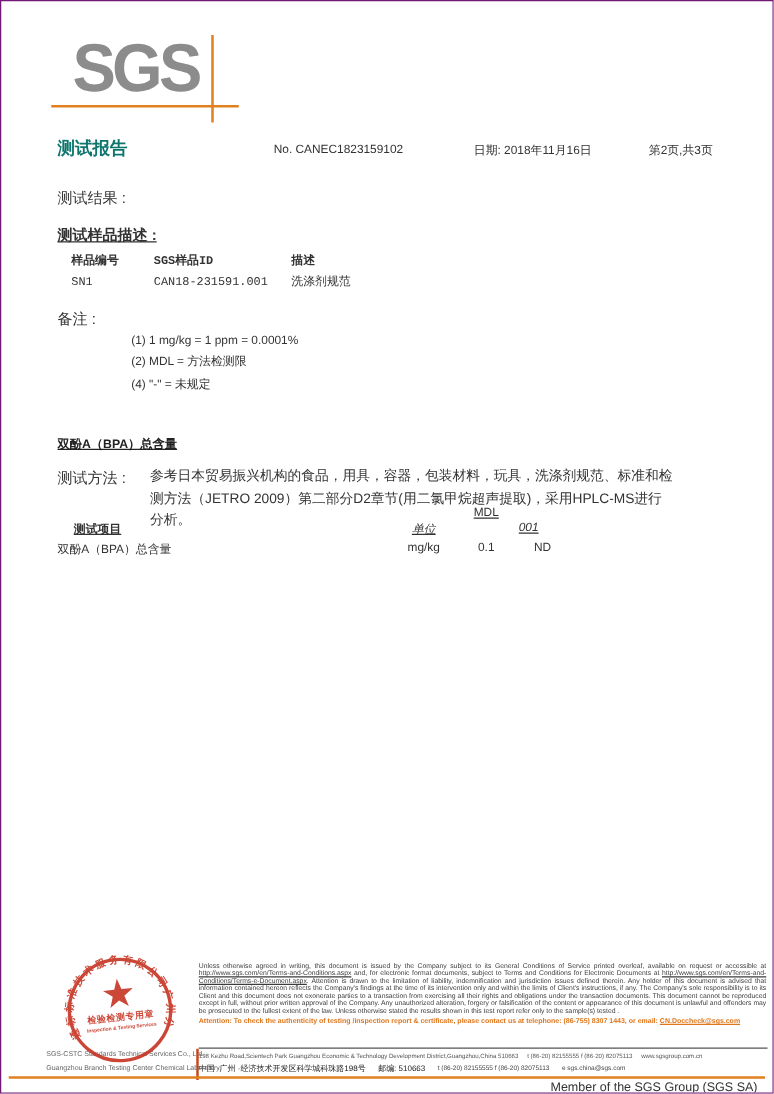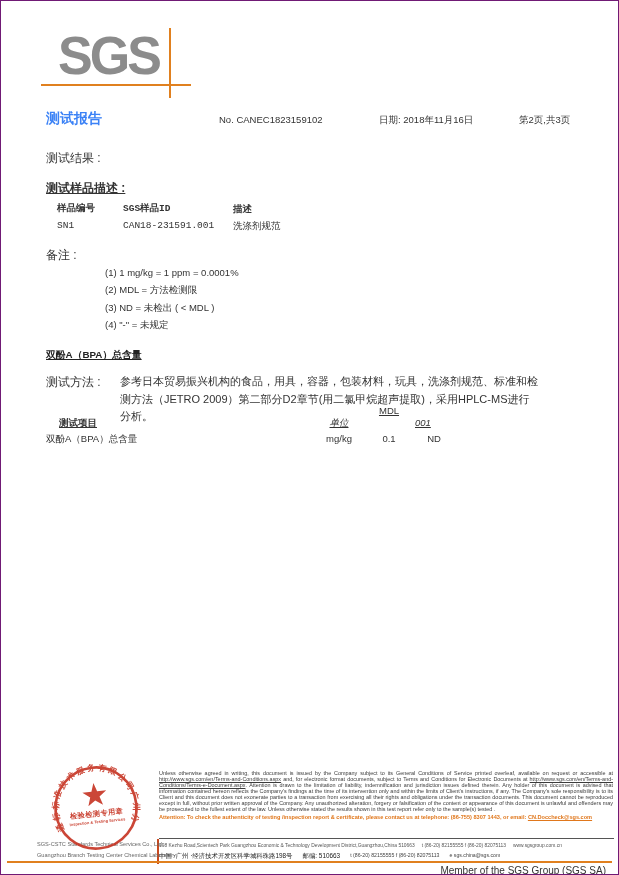--- a/index.html
+++ b/index.html
@@ -1,21 +1,21 @@
 <!DOCTYPE html>
 <html><head>
 <meta charset="utf-8">
 <style>
   html,body{margin:0;padding:0;background:#f3f3f3;font-family:"Liberation Sans",sans-serif;}
   .page{position:relative;width:619px;height:875px;background:#ffffff;border:1px solid #701a75;box-sizing:border-box;overflow:hidden;color:#222;}
   
   .logo-text{position:absolute;left:57px;top:28px;font-size:52px;font-weight:bold;color:#8c8c8c;letter-spacing:-3px;line-height:52px;transform:scaleY(1.04);}
   .cross-v{position:absolute;left:168px;top:27px;width:2px;height:70px;background:#e0801f;}
   .cross-h{position:absolute;left:40px;top:83px;width:150px;height:2px;background:#e0801f;}
-  .doc-title{position:absolute;left:45px;top:109px;font-size:14px;font-weight:bold;color:#3b82f6;}
+  .doc-title{position:absolute;left:45px;top:109px;font-size:14px;font-weight:bold;color:#0f766e;}
   .report-no{position:absolute;left:218px;top:113px;font-size:9.5px;color:#333;}
   .report-date{position:absolute;left:378px;top:113px;font-size:9.5px;color:#333;}
   .report-pages{position:absolute;left:518px;top:113px;font-size:9.5px;color:#333;}
   
   .lbl{font-size:12px;color:#333;text-align:right;}
   .results-label{position:absolute;left:45px;top:149px;}
   .sample-heading{position:absolute;left:45px;top:179px;font-weight:bold;text-decoration:underline;}
   .sample-table{position:absolute;left:56px;top:199px;display:grid;grid-template-columns:66px 110px auto;font-size:9.5px;line-height:17px;color:#333;}
   .sample-table .c1,.sample-table .c2{text-align:left;font-family:Liberation Mono, monospace;}
   .sample-table .hdr{font-weight:bold;}
@@ -76,21 +76,20 @@
     <div class="c3 hdr">描述</div>
     <div class="c1">SN1</div>
     <div class="c2">CAN18-231591.001</div>
     <div class="c3">洗涤剂规范</div>
   </div>
 
   <div class="lbl notes-label">备注 :</div>
   <div class="notes">
     <div>(1) 1 mg/kg = 1 ppm = 0.0001%</div>
     <div>(2) MDL = 方法检测限</div>
-    <div>(3) ND = 未检出 ( &lt; MDL )</div>
     <div>(4) "-" = 未规定</div>
   </div>
 
   <div class="bpa-heading">双酚A（BPA）总含量</div>
   <div class="lbl method-label">测试方法 :</div>
   <div class="method-text">参考日本贸易振兴机构的食品，用具，容器，包装材料，玩具，洗涤剂规范、标准和检测方法（JETRO 2009）第二部分D2章节(用二氯甲烷超声提取)，采用HPLC-MS进行分析。</div>
 
   <div class="rt-cell rt-head rt-item-h">测试项目</div>
   <div class="rt-cell rt-head it rt-unit">单位</div>
   <div class="rt-cell rt-head rt-mdl">MDL</div>

